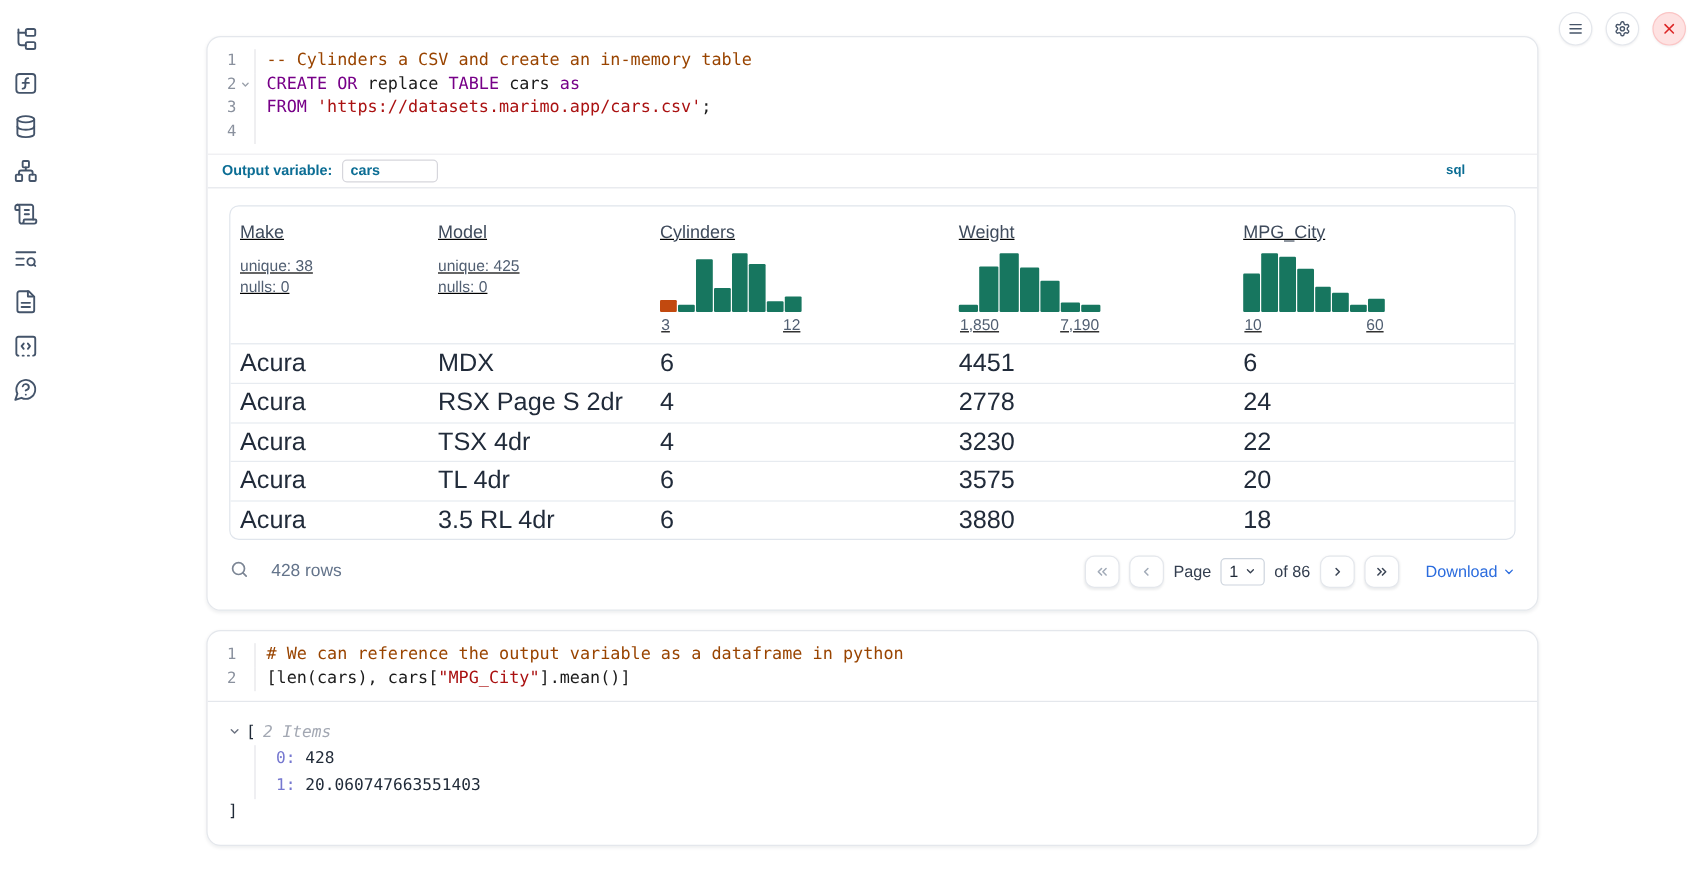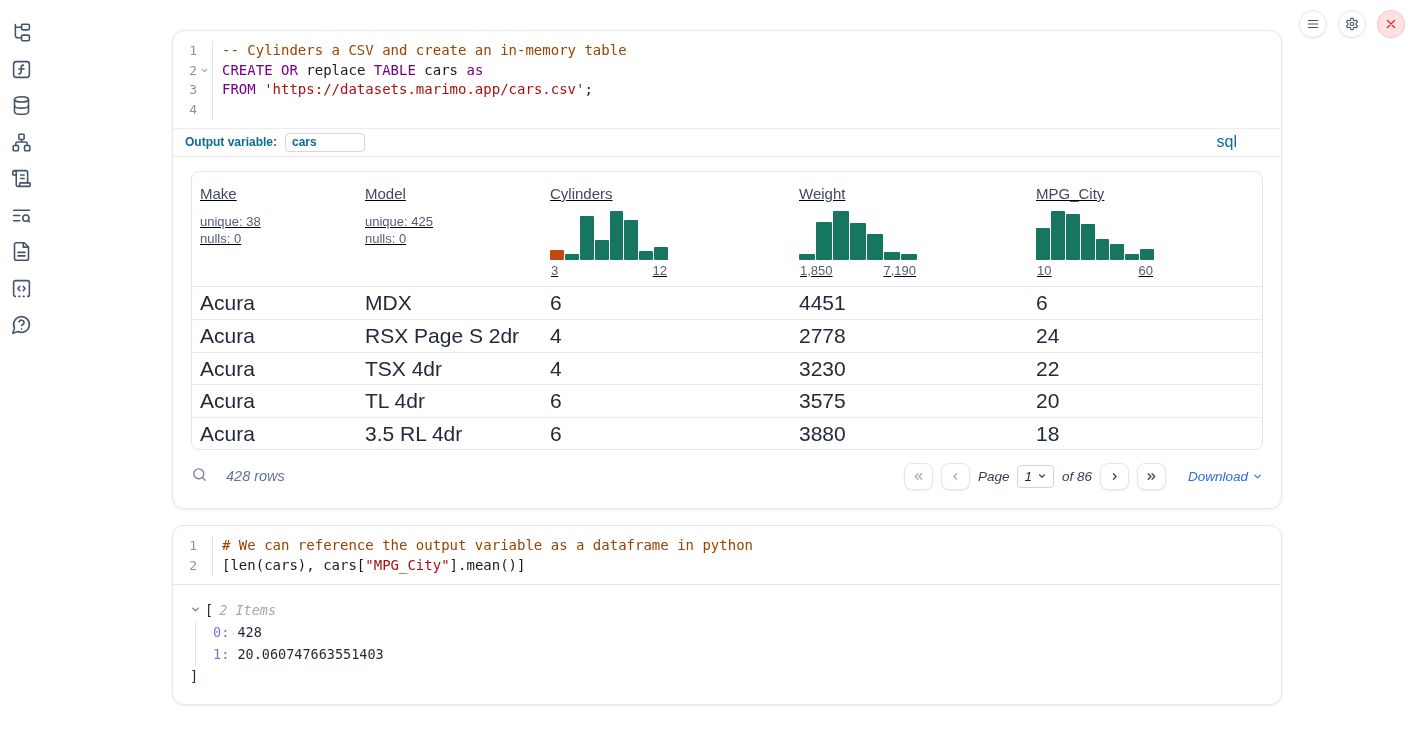--- a/index.html
+++ b/index.html
@@ -38,40 +38,40 @@
   .tok-keyword { color:#770088; }
   .tok-string  { color:#aa1111; }
   .tok-plain   { color:#1b1b1b; }
 
   .cell-footer { display:flex; align-items:center; gap:8px; padding:5px 12px;
     border-top:1px solid #ededf1; border-bottom:1px solid #e4e7ec; height:29px; }
   .outvar-label { font-size:12px; font-weight:bold; color:#0b6d94; }
   .outvar-input { width:80px; height:19px; border:1px solid #d6d6dc; border-radius:4px;
     font-size:12px; font-weight:bold; color:#0b6d94; padding:0 6px;
     font-family:"Liberation Sans", sans-serif; outline:none; }
-  .lang-badge { margin-left:auto; margin-right:32px; font-size:16px; font-weight:normal; color:#0b6d94; cursor:pointer; }
+  .lang-badge { margin-left:auto; margin-right:48px; font-size:11px; font-weight:bold; color:#0b6d94; cursor:pointer; }
 
   
   .output-area { padding:14px 18px 14px 18px; }
   .dtable { border:1px solid #e0e5ec; border-radius:8px; overflow:hidden; }
   .thead { display:grid; grid-template-columns:165px 185px 249px 237px 1fr; border-bottom:1px solid #e3e8ee; }
   .th { padding:13px 10px 8px 8px;text-decoration:underline; }
   .th-label { font-size:15px; color:#3f4b5c; }
   .th-stats { margin-top:11px; font-size:13px; color:#515f72; line-height:17px; }
   .hist { margin-top:6px; width:118px; }
   .hist-bars { height:52px; display:flex; align-items:flex-end; gap:1px; }
   .hist-bar { flex:1; background:#17765f; border-radius:1px; }
   .hist-bar.highlight { background:#c2490f; }
   .hist-labels { display:flex; justify-content:space-between; font-size:13px; color:#515f72; padding:3px 1px 0 1px; }
   .tr { display:grid; grid-template-columns:165px 185px 249px 237px 1fr; height:32.5px;
     border-top:1px solid #e7ebf0; align-items:center; }
   .tr:first-of-type { border-top:none; }
   .td { padding-left:8px; font-size:21px; color:#212b3a; white-space:nowrap; overflow:hidden; }
 
-  .table-footer { display:flex; align-items:center; margin-top:8px; height:36px;font-style:italic; }
+  .table-footer { display:flex; align-items:center; margin-top:8px; height:36px; }
   .tf-left { display:flex; align-items:center; gap:14px; color:#64748b; }
   .tf-left svg { width:17px; height:17px; }
   .row-count { font-size:14.5px; color:#64748b; }
   .tf-right { margin-left:auto; display:flex; align-items:center; gap:8px; }
   .pg-btn { width:29px; height:27px; border:1px solid #e4e7ec; border-radius:8px; background:#fff;
     box-shadow:0 1px 2px rgba(16,24,40,.08); display:flex; align-items:center; justify-content:center; cursor:pointer; }
   .pg-btn svg { width:13px; height:13px; }
   .pg-btn.prev { color:#a2abb8; }
   .pg-btn.next { color:#3c4656; }
   .pg-label { font-size:13.5px; color:#333e4f; }
@@ -80,21 +80,21 @@
   .page-select svg { width:10px; height:10px; color:#374151; }
   .download { display:flex; align-items:center; gap:4px; margin-left:14px; font-size:13.5px; color:#2b6cde; cursor:pointer; }
   .download svg { width:11px; height:11px; }
 
   
   .py-output { padding:14px 20px 18px 17px; font-family:"DejaVu Sans Mono", monospace; font-size:13.5px; color:#1f2937; }
   .tree-head { display:flex; align-items:center; line-height:22px; }
   .tree-chevron { width:12px; margin-right:3px; color:#6b7280; display:flex; }
   .tree-chevron svg { width:11px; height:11px; }
   .tree-items-label { color:#a3a8b3; font-style:italic; margin-left:6px; }
-  .tree-body { margin-left:5px; border-left:1px solid #e4e4ea; padding-left:17px; }
+  .tree-body { margin-left:22px; border-left:1px solid #e4e4ea; padding-left:17px; }
   .tree-entry { line-height:22.5px; }
   .tree-key { color:#7678d0; }
   .tree-close { line-height:20px; }
 </style>
 </head>
 <body>
 
 <nav class="sidebar" id="sidebar">
     <div class="side-icon">
       <svg viewBox="0 0 24 24" fill="none" stroke="currentColor" stroke-width="1.8" stroke-linecap="round" stroke-linejoin="round">

